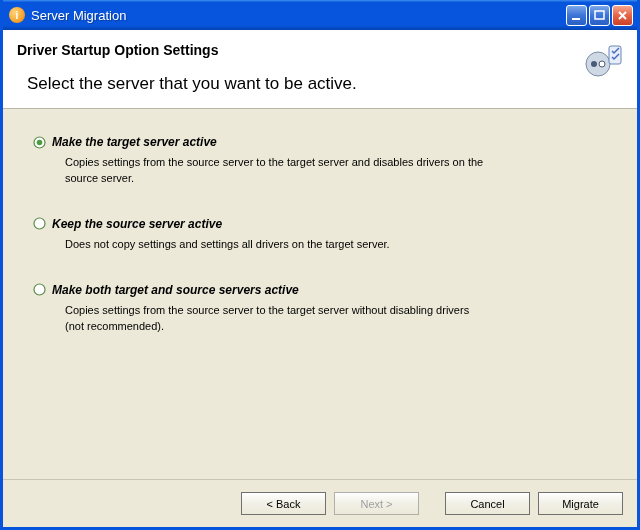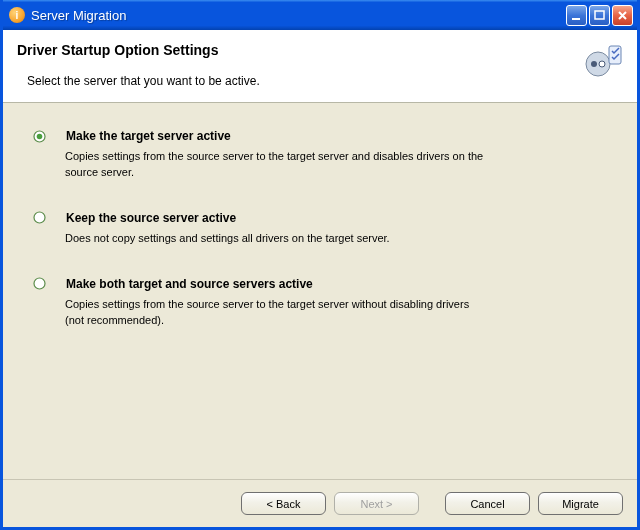--- a/index.html
+++ b/index.html
@@ -71,21 +71,21 @@
       align-items: flex-start;
     }
     .header-text { flex: 1; }
     .header-title {
       font-size: 14px;
       font-weight: bold;
       color: #000;
       margin-bottom: 16px;
     }
     .header-subtitle {
-      font-size: 12px;
+      font-size: 17px;
       color: #000;
       margin-left: 10px;
     }
     .header-icon {
       width: 38px;
       height: 38px;
       margin-left: 8px;
     }
 
     .content {
@@ -93,22 +93,23 @@
       background: #ece9d8;
       padding: 26px 30px;
     }
     .radio-group { }
     .radio-option {
       margin-bottom: 30px;
     }
     .radio-row {
       display: flex;
       align-items: center;
-      gap: 20px;
+      gap: 6px;
       cursor: default;
+      font-style: italic;
     }
     .radio {
       width: 13px;
       height: 13px;
       flex-shrink: 0;
     }
     .radio-outer {
       fill: #fff;
       stroke: #5b8c4a;
       stroke-width: 1.2;
@@ -138,21 +139,21 @@
       justify-content: flex-end;
       gap: 8px;
     }
     .btn {
       min-width: 85px;
       height: 23px;
       font-family: Tahoma, Arial, sans-serif;
       font-size: 11px;
       background: linear-gradient(to bottom, #fff 0%, #f2f1e8 45%, #ece9d8 100%);
       border: 1px solid #707070;
-      border-radius: 6px;
+      border-radius: 0;
       cursor: default;
       color: #000;
       padding: 0 8px;
     }
     .btn:disabled {
       color: #a0a0a0;
       border-color: #b0b0a8;
     }
     .btn-gap { width: 10px; }
   </style>

